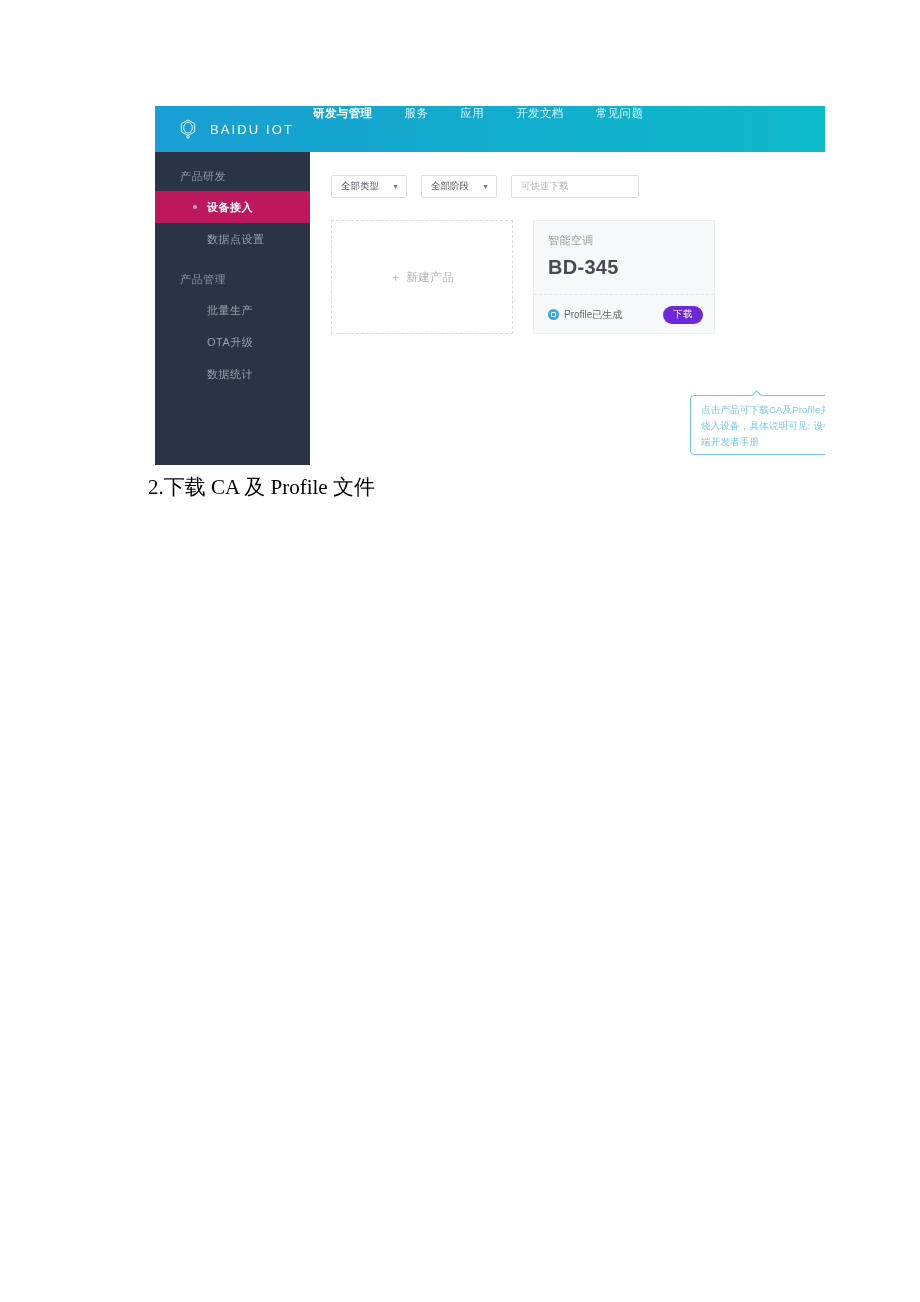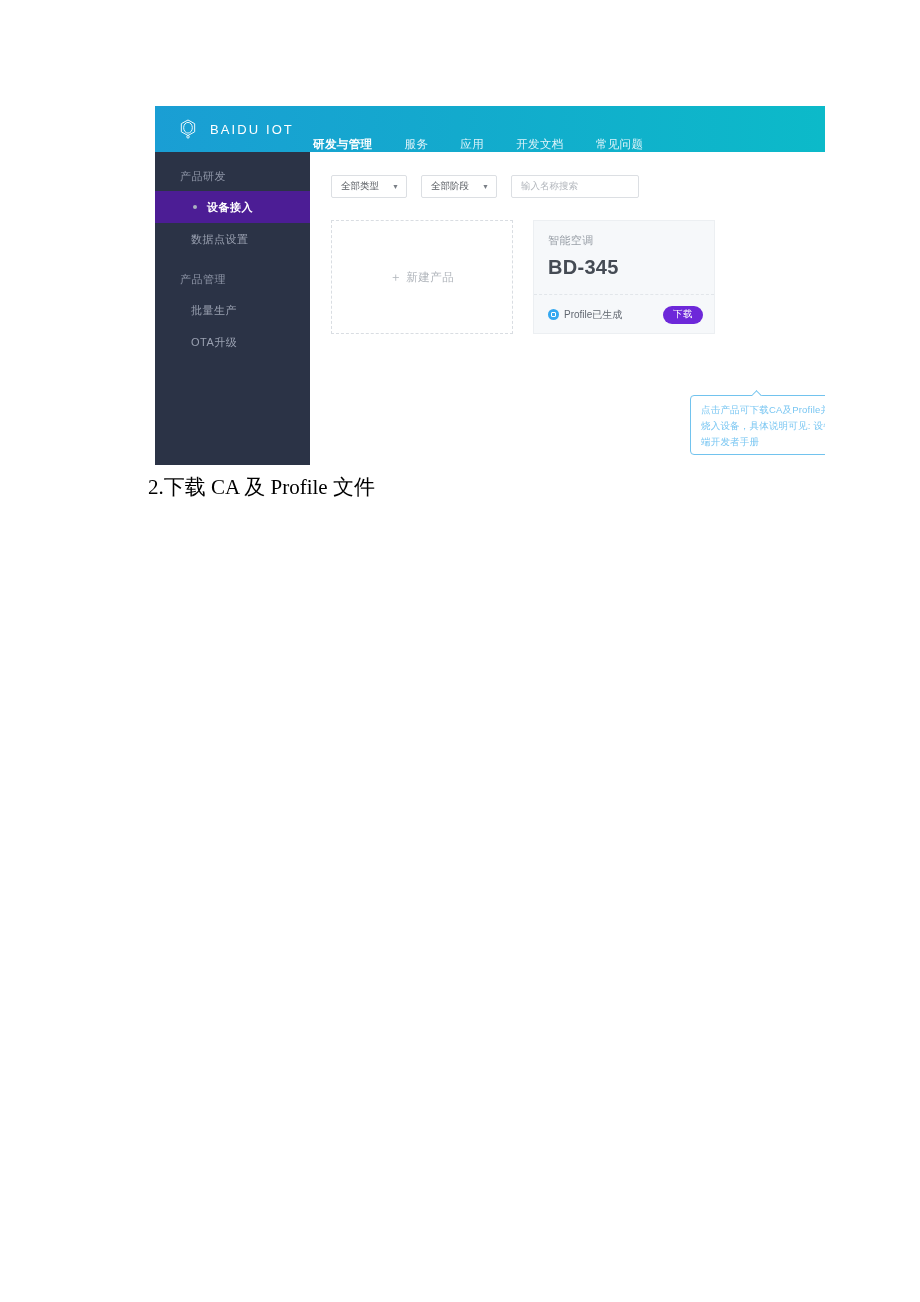--- a/index.html
+++ b/index.html
@@ -51,21 +51,21 @@
   .logo-text {
     color: #ffffff;
     font-size: 13px;
     letter-spacing: 2.1px;
     font-weight: 400;
     white-space: nowrap;
     padding-left: 12px;
   }
   .nav {
     display: flex;
-    align-items: flex-end;
+    align-items: flex-start;
     height: 46px;
   }
   .nav-item {
     color: #dff4fa;
     font-size: 11.5px;
     margin-right: 32px;
     white-space: nowrap;
     letter-spacing: .4px;
   }
   .nav-item.active {
@@ -84,28 +84,28 @@
   .side-group {
     color: #8e95a6;
     font-size: 11px;
     padding: 17px 0 7px 25px;
     letter-spacing: .5px;
   }
   .side-item {
     height: 32px;
     display: flex;
     align-items: center;
-    padding-left: 36px;
+    padding-left: 52px;
     color: #9aa1b1;
     font-size: 11px;
     letter-spacing: .5px;
     position: relative;
   }
   .side-item.active {
-    background: #4c1d95;
+    background: #be185d;
     color: #ffffff;
     font-weight: bold;
     padding-left: 52px;
   }
   .side-item.active .bullet {
     position: absolute;
     left: 38px;
     top: 50%;
     margin-top: -2px;
     width: 4px;
@@ -368,36 +368,39 @@
     </div>
     <div class="side-item">
       <span>数据点设置</span>
     </div>
     <div class="side-group">产品管理</div>
     <div class="side-item">
       <span>批量生产</span>
     </div>
     <div class="side-item">
       <span>OTA升级</span>
+    </div>
+    <div class="side-item">
+      <span>数据统计</span>
     </div>
   </div>
 
   <div class="shot-main">
 
     <div class="filters">
       <div class="select-box">
         <span>全部类型</span>
         <span class="caret">▼</span>
       </div>
       <div class="select-box">
         <span>全部阶段</span>
         <span class="caret">▼</span>
       </div>
       <div class="search-box">
-        <span>输入名称搜索</span>
+        <span>可快速下载</span>
       </div>
     </div>
 
     <div class="cards">
 
       <div class="card-new">
         <span class="plus">＋</span>
         <span>新建产品</span>
       </div>
 

